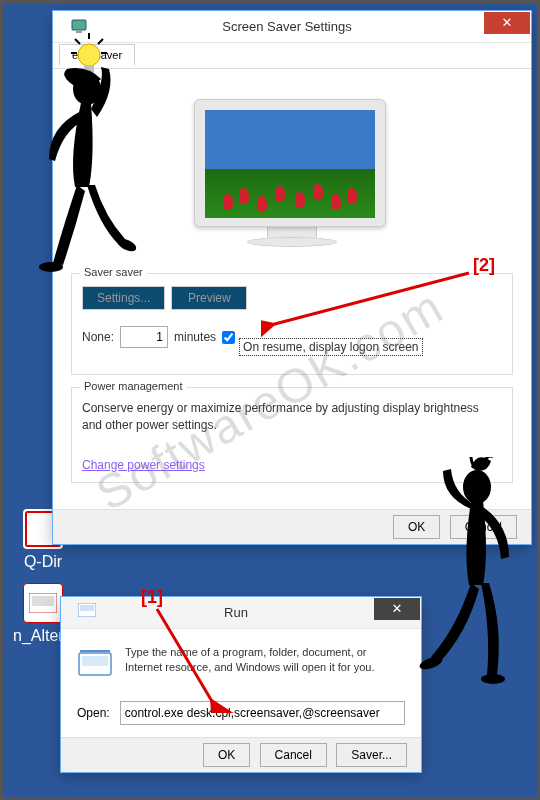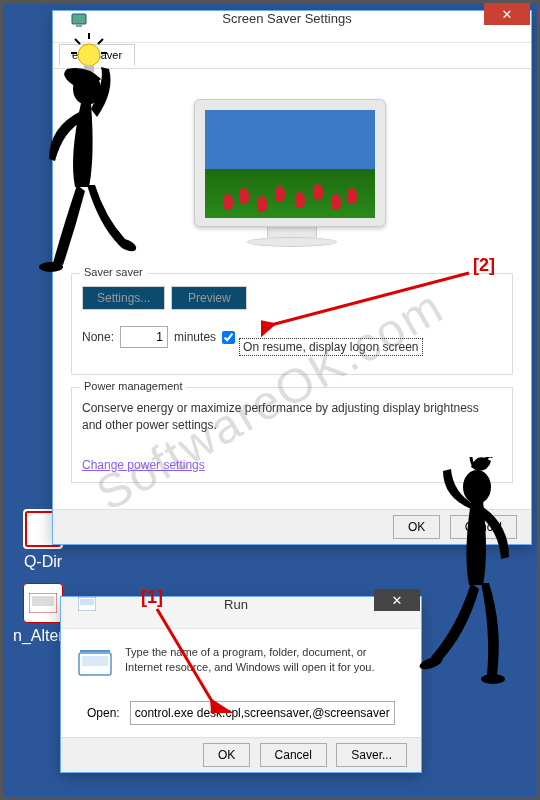--- a/index.html
+++ b/index.html
@@ -33,21 +33,21 @@
 
   
   .window {
     position: absolute;
     background: #fff;
     box-shadow: 0 0 0 1px #6badf6, 0 4px 16px rgba(0,0,0,.3);
   }
   .titlebar {
     height: 32px;
     display: flex;
-    align-items: flex-start;
+    align-items: center;
     background: #fff;
     position: relative;
     border-bottom: 1px solid #e5e5e5;
     padding-left: 9px;
   }
   .titlebar .title {
     flex: 1;
     text-align: center;
     font-size: 13px;
     color: #333;
@@ -158,21 +158,21 @@
   }
   .dlg-buttons .btn { margin-left: 6px; }
 
   
   .run-body { display: flex; gap: 12px; padding: 16px; }
   .run-icon {
     width: 36px; height: 36px;
     flex-shrink: 0;
   }
   .run-text { font-size: 11px; line-height: 1.4; color: #333; }
-  .open-row { display: flex; align-items: center; gap: 10px; padding: 4px 26px 12px; }
+  .open-row { display: flex; align-items: center; gap: 10px; padding: 4px 16px 12px; }
   .open-row input { flex: 1; padding: 4px; }
 
   
   .anno-arrow {
     position: absolute;
     pointer-events: none;
   }
   .anno-label {
     position: absolute;
     color: #d00;

